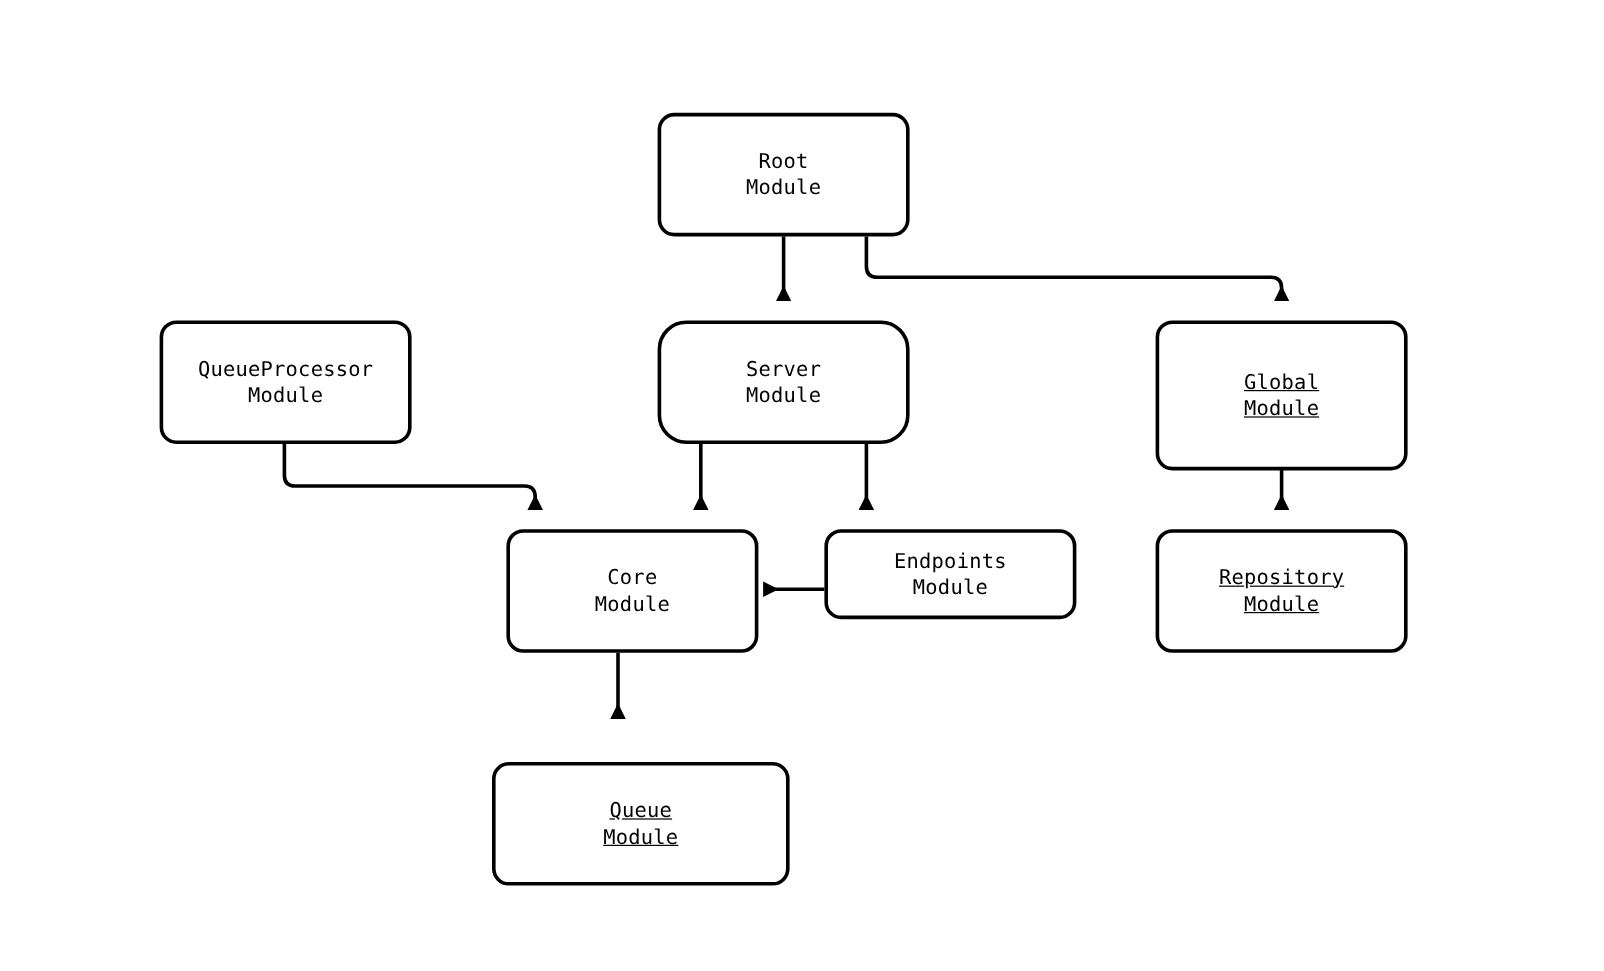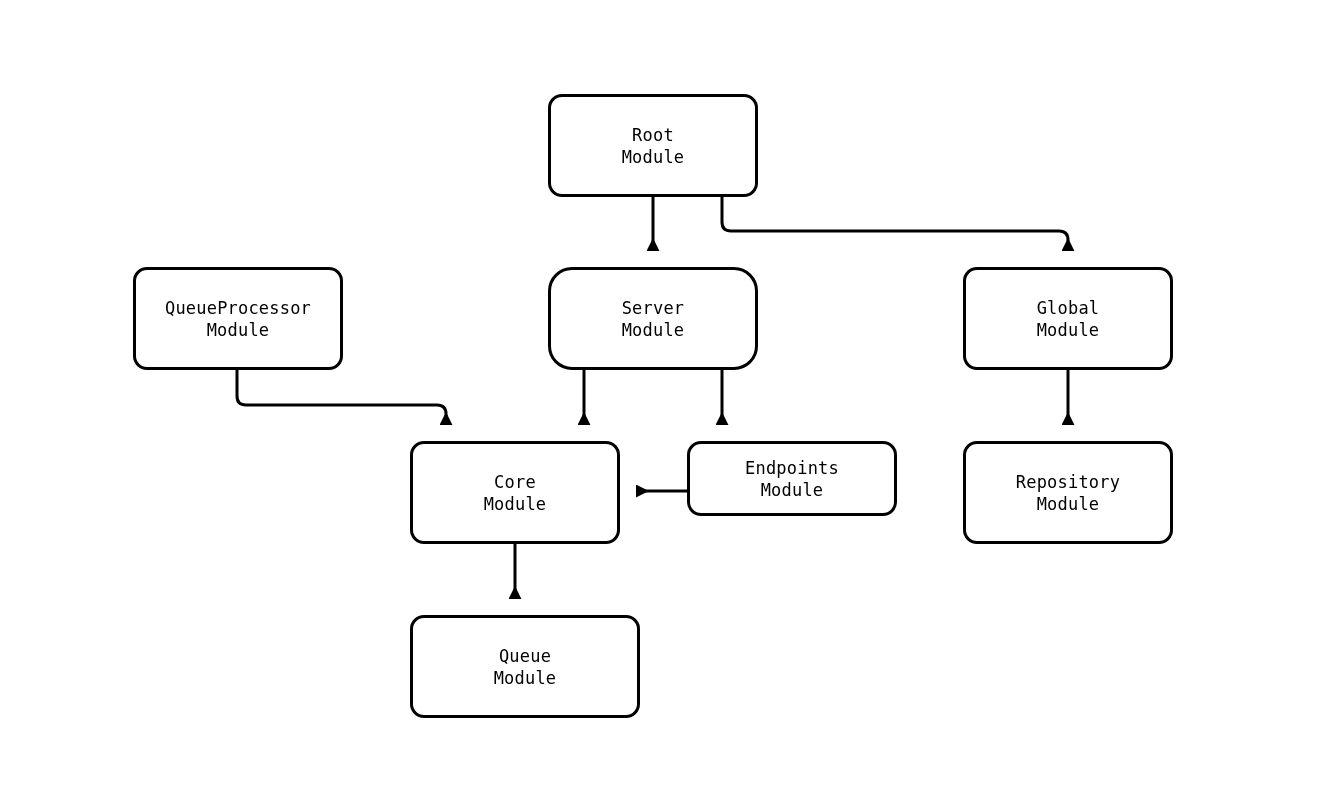--- a/index.html
+++ b/index.html
@@ -84,38 +84,38 @@
   <div class="node" style="left:133px; top:267px; width:210px; height:103px;">
     <div class="node-label">QueueProcessor
 Module</div>
   </div>
 
   <div class="node" style="left:548px; top:267px; width:210px; height:103px;border-radius:24px;">
     <div class="node-label">Server
 Module</div>
   </div>
 
-  <div class="node" style="left:963px; top:267px; width:210px; height:103px;">
+  <div class="node" style="left:963px; top:267px; width:210px; height:125px;text-decoration:underline;">
     <div class="node-label">Global
 Module</div>
   </div>
 
-  <div class="node" style="left:410px; top:441px; width:210px; height:103px;">
+  <div class="node" style="left:422px; top:441px; width:210px; height:103px;">
     <div class="node-label">Core
 Module</div>
   </div>
 
   <div class="node" style="left:687px; top:441px; width:210px; height:75px;">
     <div class="node-label">Endpoints
 Module</div>
   </div>
 
-  <div class="node" style="left:963px; top:441px; width:210px; height:103px;">
+  <div class="node" style="left:963px; top:441px; width:210px; height:103px;text-decoration:underline;">
     <div class="node-label">Repository
 Module</div>
   </div>
 
-  <div class="node" style="left:410px; top:615px; width:230px; height:103px;">
+  <div class="node" style="left:410px; top:635px; width:248px; height:103px;text-decoration:underline;">
     <div class="node-label">Queue
 Module</div>
   </div>
 
 </div>
 
 </body></html>

